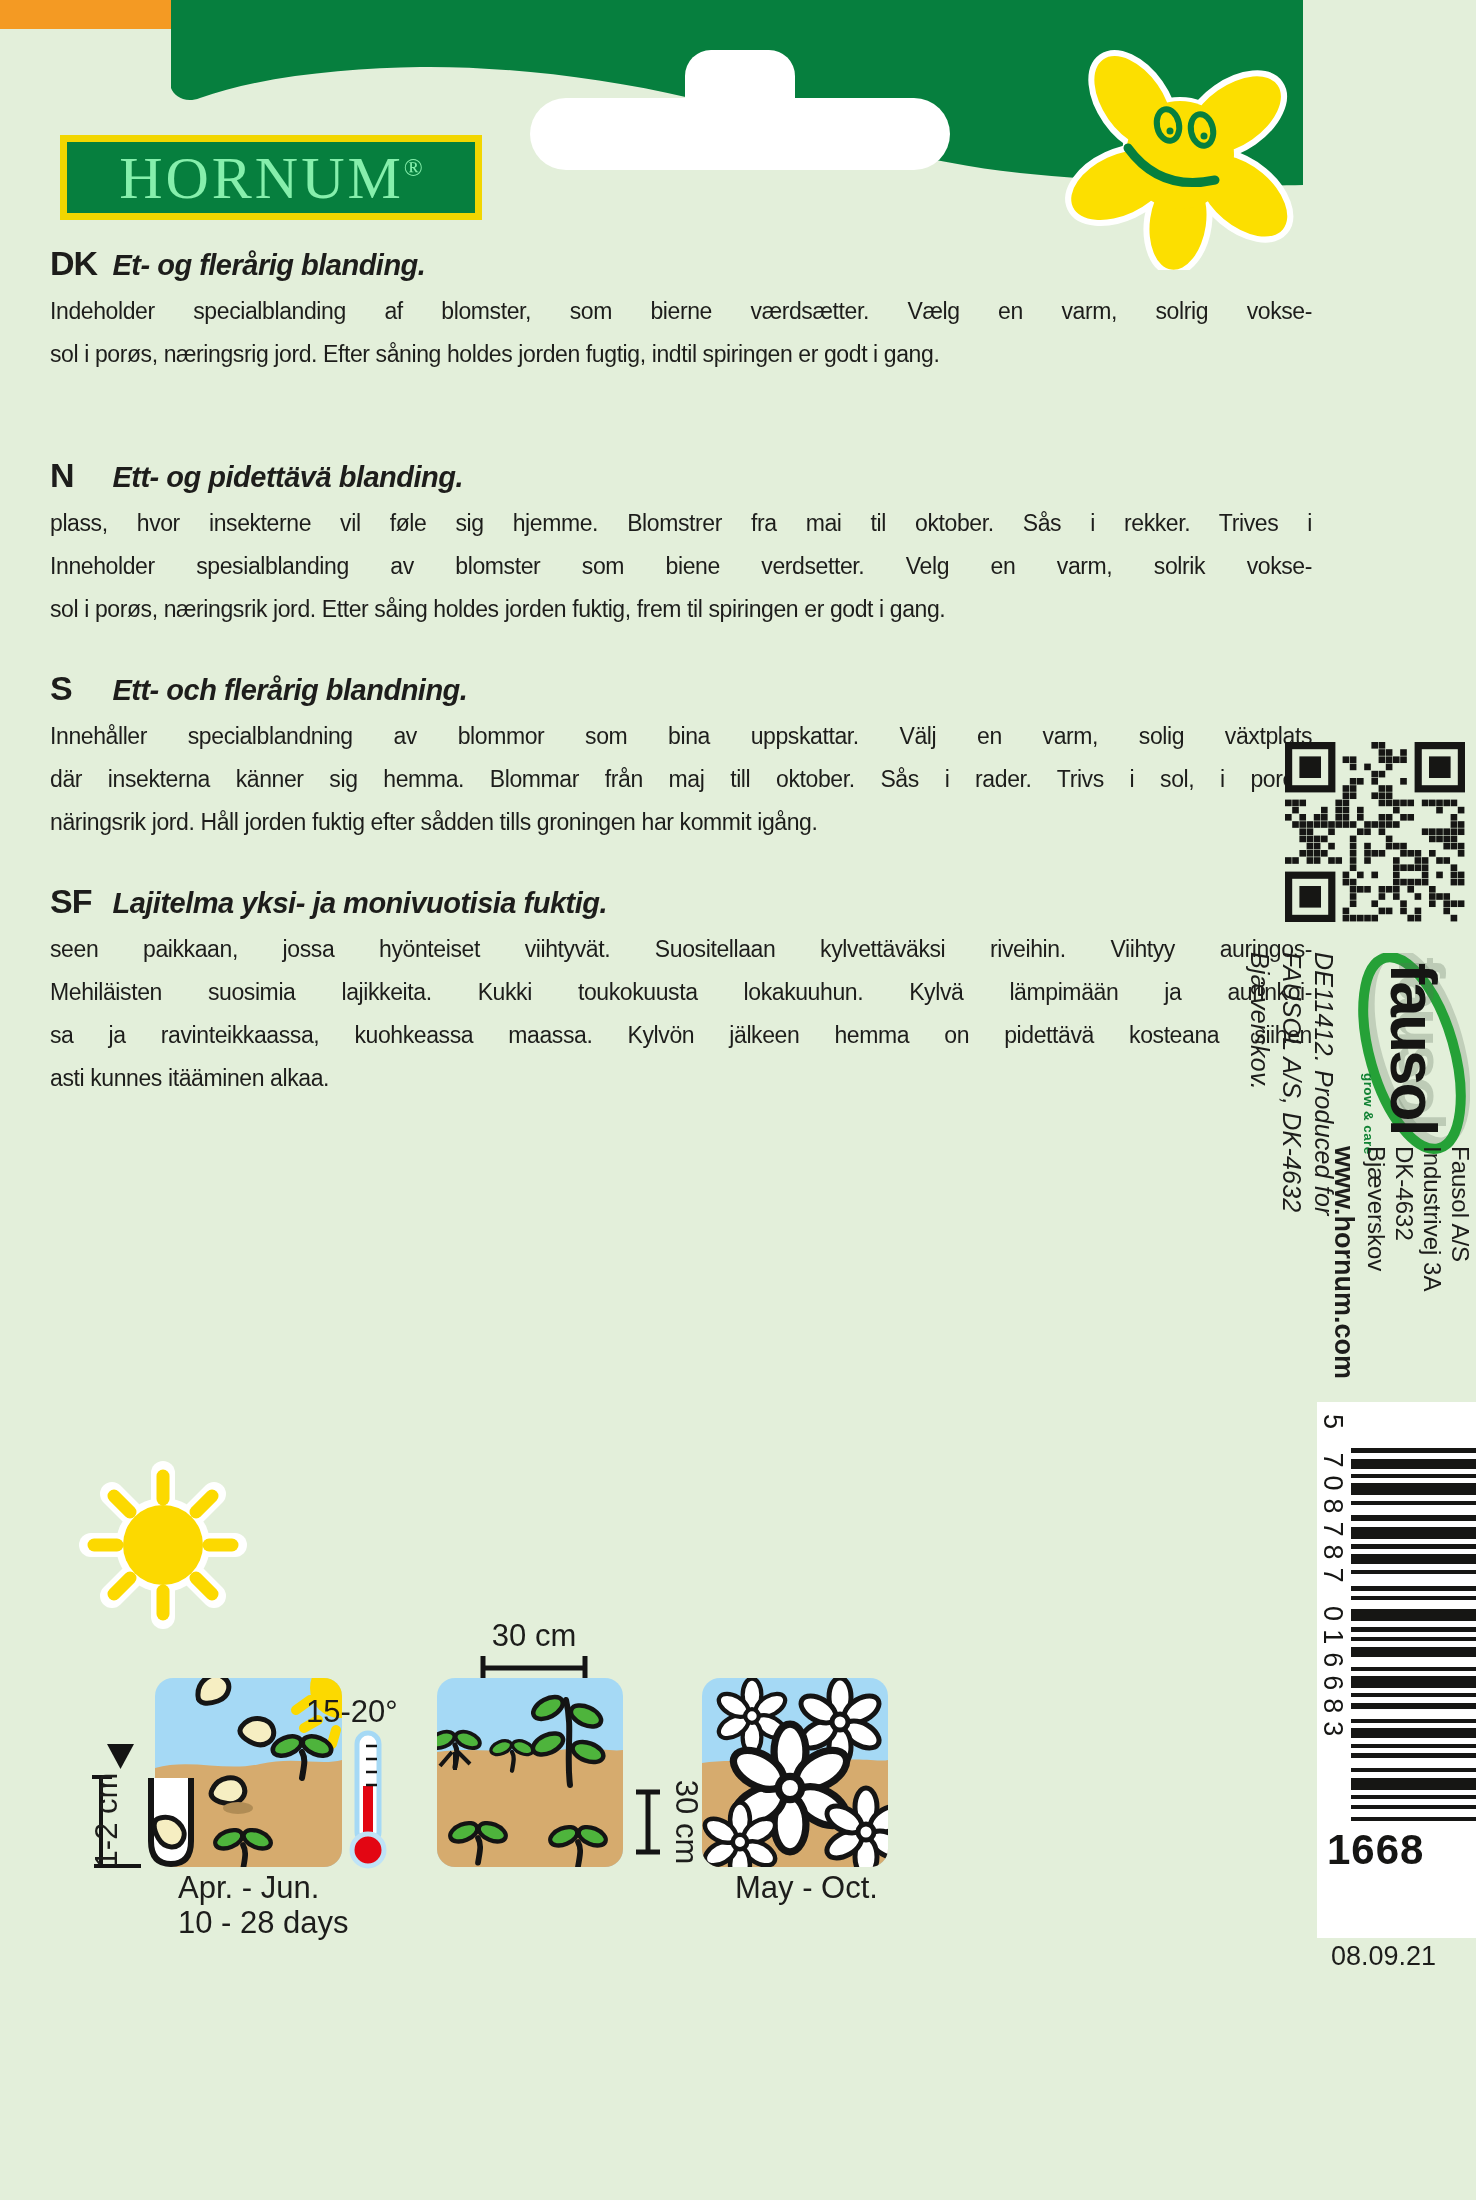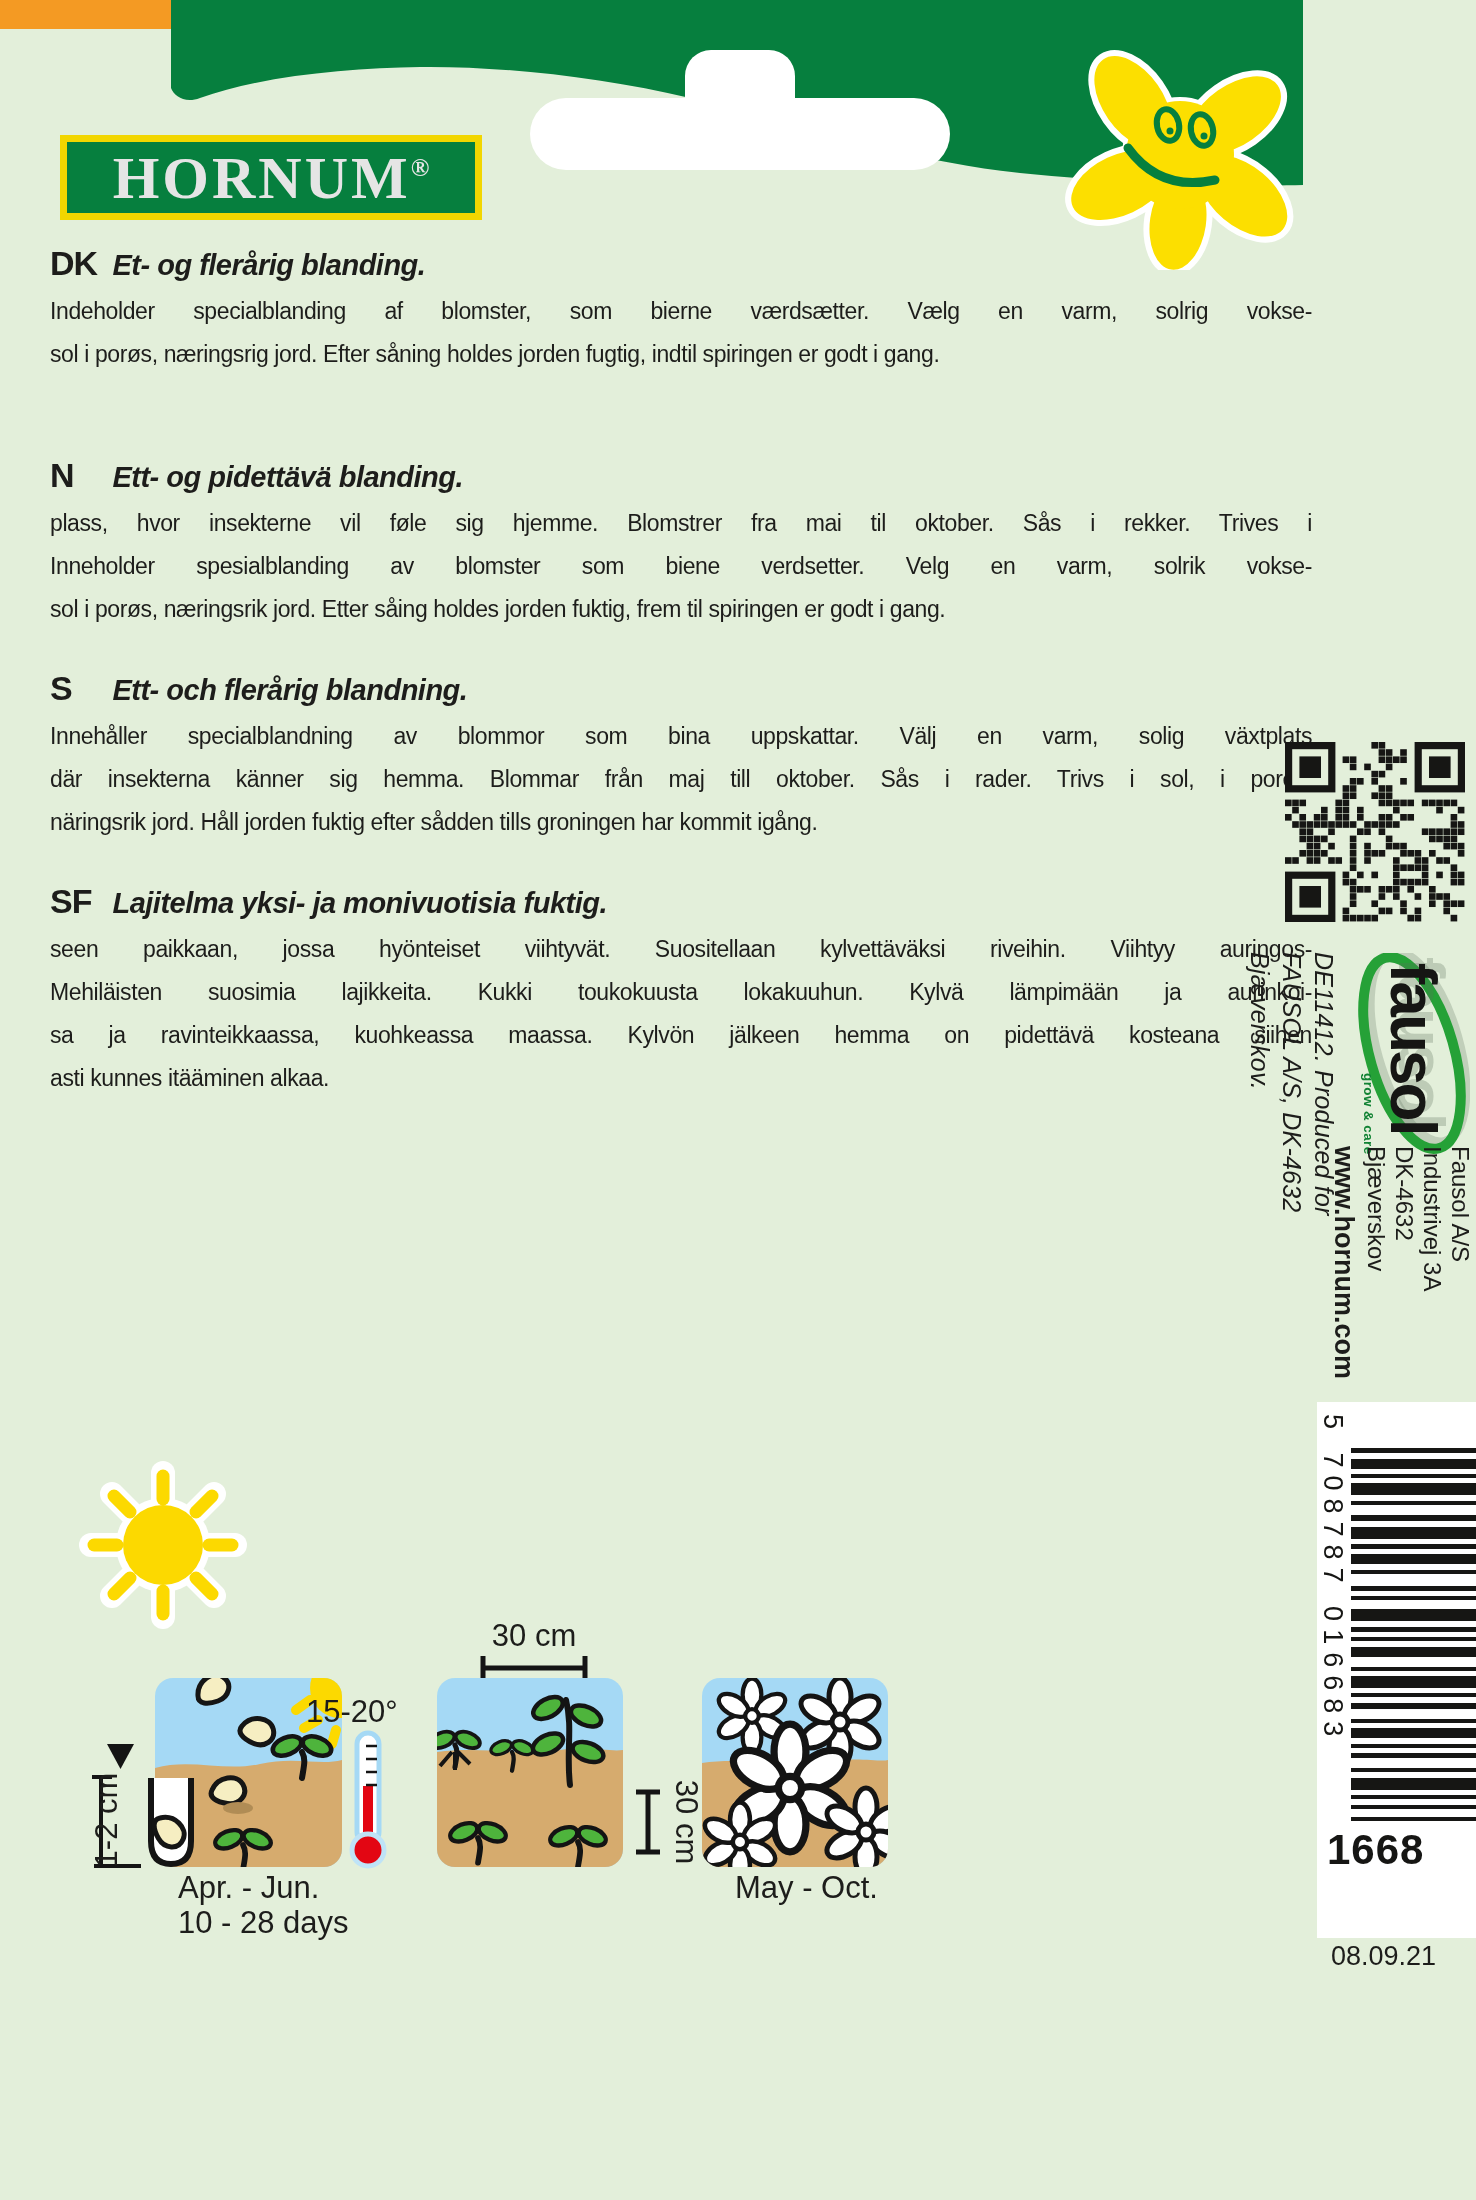--- a/index.html
+++ b/index.html
@@ -3,21 +3,21 @@
 <meta charset="utf-8">
 <style>
   html,body{margin:0;padding:0}
   #page{position:relative;width:1476px;height:2200px;background:#e3efda;
         font-family:"Liberation Sans",sans-serif;color:#1d1d1b;overflow:hidden}
 
   
   #header-svg{position:absolute;left:0;top:0}
   .hlogo{position:absolute;left:60px;top:135px;width:422px;height:85px;background:#067f3e;
          border:7px solid #f2d600;box-sizing:border-box;display:flex;align-items:center;justify-content:center}
-  .hlogo .txt{font-family:"Liberation Serif",serif;font-weight:bold;font-size:60px;color:#e5e5e5;
+  .hlogo .txt{font-family:"Liberation Serif",serif;font-weight:normal;font-size:60px;color:#86efac;
               letter-spacing:3px;line-height:1;white-space:nowrap}
   .hlogo .reg{display:inline-block;font-size:25px;transform:translateY(-22px);letter-spacing:0}
 
   
   .lang{position:absolute;left:50px;width:1262px}
   .lang-head{white-space:nowrap;margin-bottom:6px;height:40px}
   .lang-code{display:inline-block;min-width:58px;font-size:34px;font-weight:bold;letter-spacing:-1px;vertical-align:baseline}
   .lang-title{font-size:29px;font-weight:bold;font-style:italic;letter-spacing:-0.5px}
   .lang-line{font-size:23px;letter-spacing:-0.4px;line-height:43px;white-space:nowrap;text-align-last:justify}
   .lang-line.last{text-align-last:auto}

